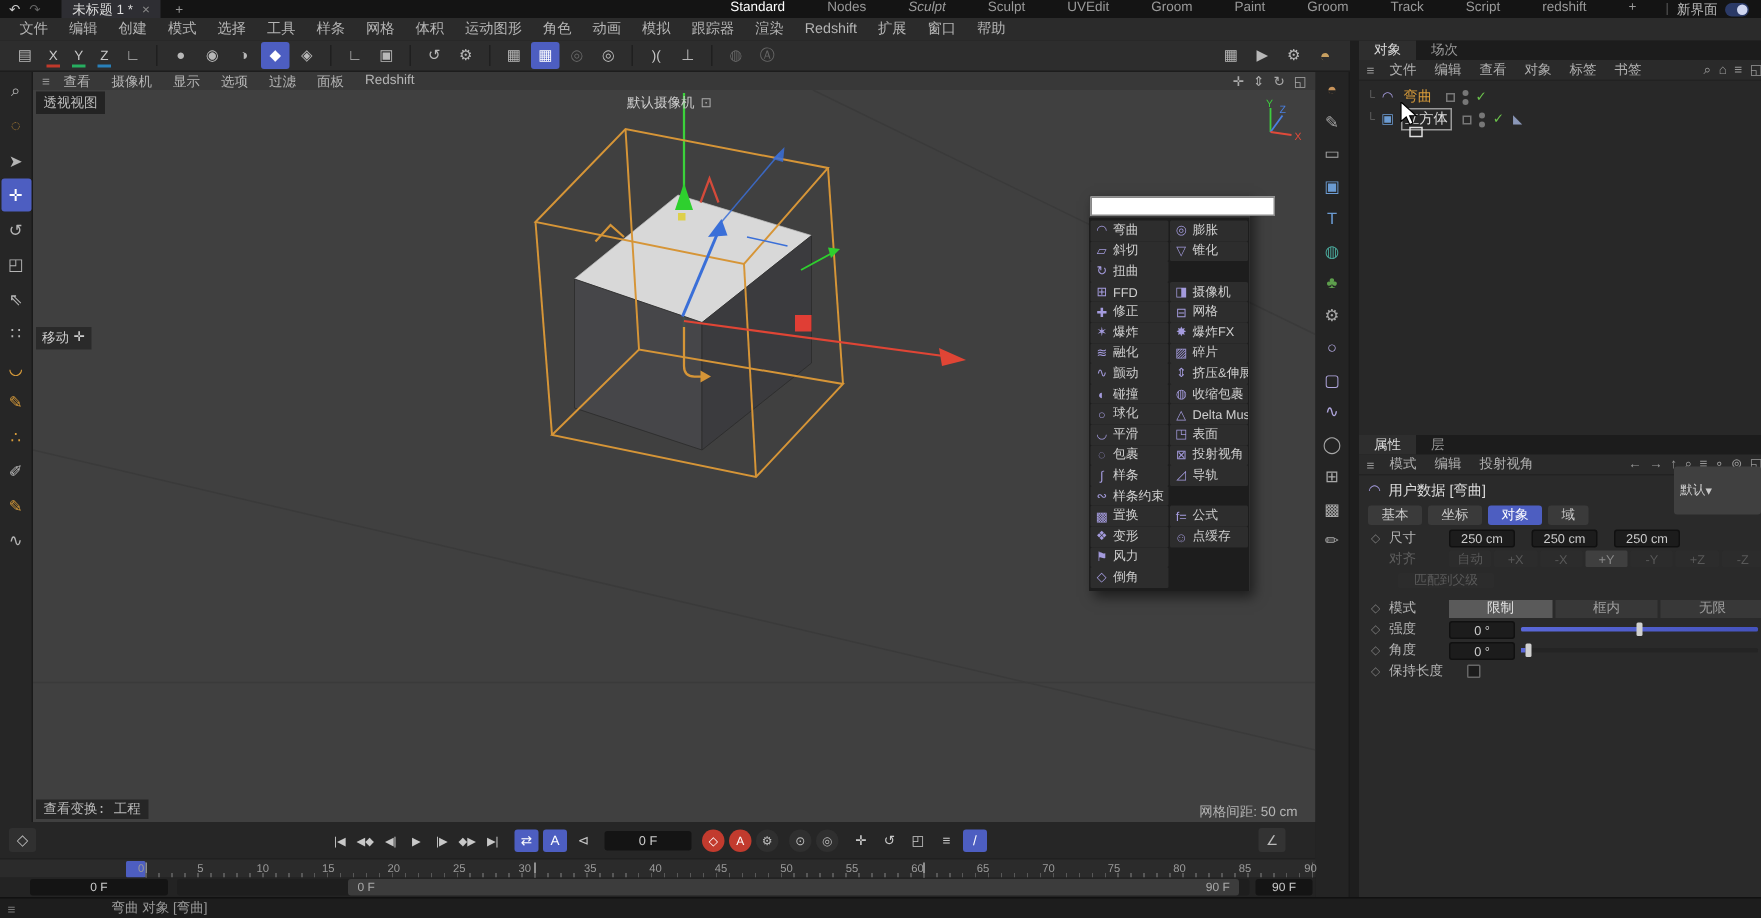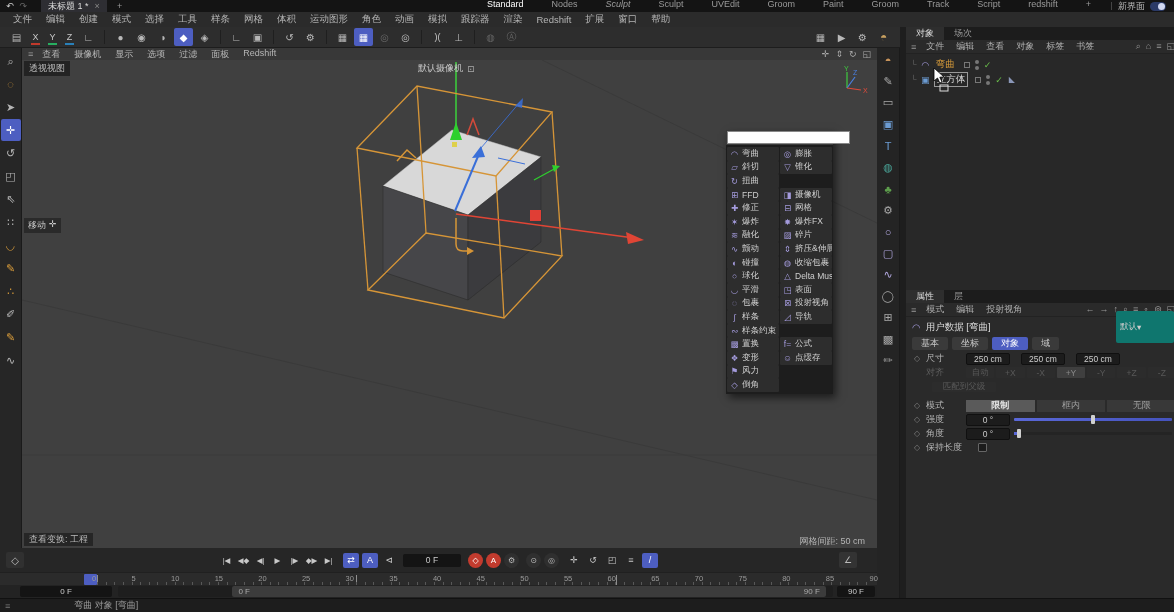--- a/index.html
+++ b/index.html
@@ -51,21 +51,21 @@
   .viewport{position:absolute;left:22px;top:48px;width:855px;height:500px;background:#404040;overflow:hidden;}
   .vp-menu{height:12px;background:#383838;display:flex;align-items:center;padding:0 6px;gap:0;}
   .vp-menu .m{color:#b5b5b5;font-size:9px;padding:0 7px;}
   .vp-menu .h{color:#999;font-size:9px;margin-right:2px;}
   .vp-icons{margin-left:auto;display:flex;gap:6px;}
   .vp-icons span{color:#aaa;font-size:9px;}
   .vp-viewlabel{position:absolute;left:2px;top:13px;background:#232323;color:#bbb;font-size:9px;padding:1px 5px;}
   .vp-cam-label{position:absolute;left:396px;top:14px;color:#ccc;font-size:9px;display:flex;gap:4px;align-items:center;}
   .vp-cam-label b{color:#aaa;}
   .vp-tool-hint{position:absolute;left:2px;top:170px;background:#2a2a2a;color:#ccc;font-size:9px;padding:1px 4px;display:flex;gap:3px;}
-  .vp-bl{position:absolute;left:2px;top:485px;background:#262626;color:#bbb;font-size:9px;padding:0 5px;}
+  .vp-bl{position:absolute;left:2px;top:485px;background:#262626;color:#bbb;font-size:9px;padding:0 5px;font-family:Liberation Mono, monospace;}
   .vp-br{position:absolute;right:12px;top:487px;color:#b5b5b5;font-size:9px;}
   .scene{position:absolute;left:0;top:12px;}
   .axis-ind{position:absolute;right:6px;top:16px;}
 
   
   .popup{position:absolute;left:726px;top:130px;width:107px;box-shadow:3px 4px 8px rgba(0,0,0,.55);z-index:5;}
   .popup-search{display:flex;background:#3a3a3a;padding:1px;align-items:center;}
   .popup-search input{flex:1;height:13px;border:1px solid #888;background:#fff;font-size:9px;padding:0 2px;outline:none;}
   .popup-search .clear{width:11px;height:11px;background:#c9c9c9;margin-left:1px;}
   .popup-body{background:#1d1d1d;padding:2px 0;}
@@ -100,36 +100,36 @@
   .obj-label.droptarget{border:1px solid #999;}
   .layerbox{width:6px;height:6px;border:1px solid #777;margin-left:4px;}
   .dots{display:flex;flex-direction:column;gap:2px;margin-left:2px;}
   .dots i{width:4px;height:4px;border-radius:50%;background:#777;}
   .check{color:var(--green);font-size:9px;margin-left:2px;}
   .tagic{color:#8a97b8;font-size:8px;margin-left:3px;}
 
   .am-title{display:flex;align-items:center;height:16px;padding:0 6px;gap:5px;margin-top:2px;}
   .am-title .ic{color:var(--purple);font-size:10px;}
   .am-title .tt{color:#ddd;font-size:9.5px;}
-  .preset{margin-left:auto;width:58px;height:12px;background:#0f766e;border-radius:2px;color:#ccc;font-size:8.5px;display:flex;align-items:center;padding:16px 4px;}
+  .preset{margin-left:auto;width:58px;height:12px;background:#404040;border-radius:2px;color:#ccc;font-size:8.5px;display:flex;align-items:center;padding:16px 4px;}
   .am-tabrow{display:flex;gap:4px;padding:2px 6px;align-items:flex-end;}
   .stab{height:13px;background:#3a3a3a;border-radius:2px;color:#ccc;font-size:9px;line-height:13px;padding:0 9px;}
   .stab.active{background:var(--accent);color:#fff;}
   .am-section{color:#ddd;font-size:9.5px;font-weight:bold;margin:6px 0 4px 8px;}
   .am-row{display:flex;align-items:center;min-height:13px;padding-left:8px;margin-bottom:1px;padding-right:4px;}
   .adot{width:12px;color:#777;font-size:8px;}
   .albl{width:40px;color:#b5b5b5;font-size:9px;flex:none;}
   .albl.dis{color:#5f5f5f;}
   .field{height:12px;background:#1c1c1c;border:1px solid #101010;border-radius:2px;color:#ccc;font-size:8.5px;display:flex;align-items:center;justify-content:center;}
   .fw{width:44px;margin-right:11px;}
   .btnrow{flex:1;display:flex;gap:2px;}
   .abtn{flex:1;height:11px;background:#2c2c2c;color:#585858;font-size:8.5px;display:flex;align-items:center;justify-content:center;border-radius:1px;}
   .abtn.sel{background:#3f3f3f;color:#8a8a8a;}
   .mbtn{flex:1;height:12px;background:#383838;color:#a0a0a0;font-size:9px;display:flex;align-items:center;justify-content:center;}
-  .mbtn.sel{background:#5a5a5a;color:#e2e2e2;font-weight:bold;}
+  .mbtn.sel{background:#5a5a5a;color:#e2e2e2;}
   .fitbtn{margin-left:18px;width:64px;height:10px;background:#2c2c2c;color:#5a5a5a;font-size:8.5px;display:flex;align-items:center;justify-content:center;border-radius:1px;}
   .slider{flex:1;height:11px;position:relative;margin:0 4px;}
   .slider .track{position:absolute;left:0;right:0;top:4px;height:3px;border-radius:1px;background:#242424;}
   .slider .track.blue{background:linear-gradient(90deg,#5a68d8 0%,#4553bd 100%);}
   .slider .fillblue{position:absolute;left:0;top:4px;height:3px;width:2%;background:#5a68d8;}
   .slider .handle{position:absolute;top:1px;width:4px;height:9px;background:#d0d0d0;border-radius:1px;}
   .checkbox{width:9px;height:9px;background:#1c1c1c;border:1px solid #666;border-radius:1px;}
 
   
   .timeline{position:absolute;left:0;top:548px;width:877px;height:37px;background:#262626;}

